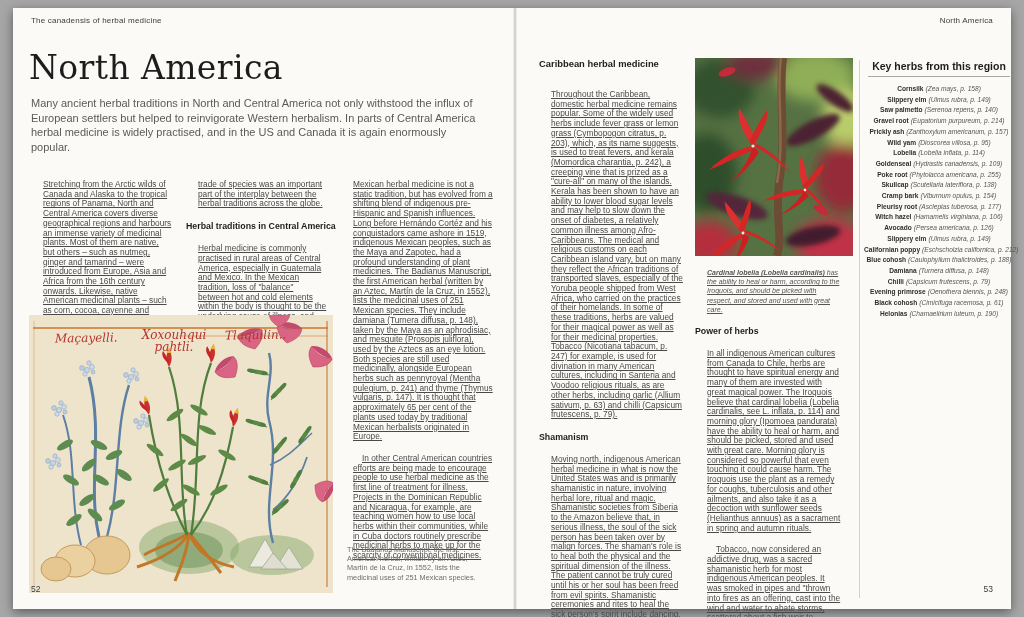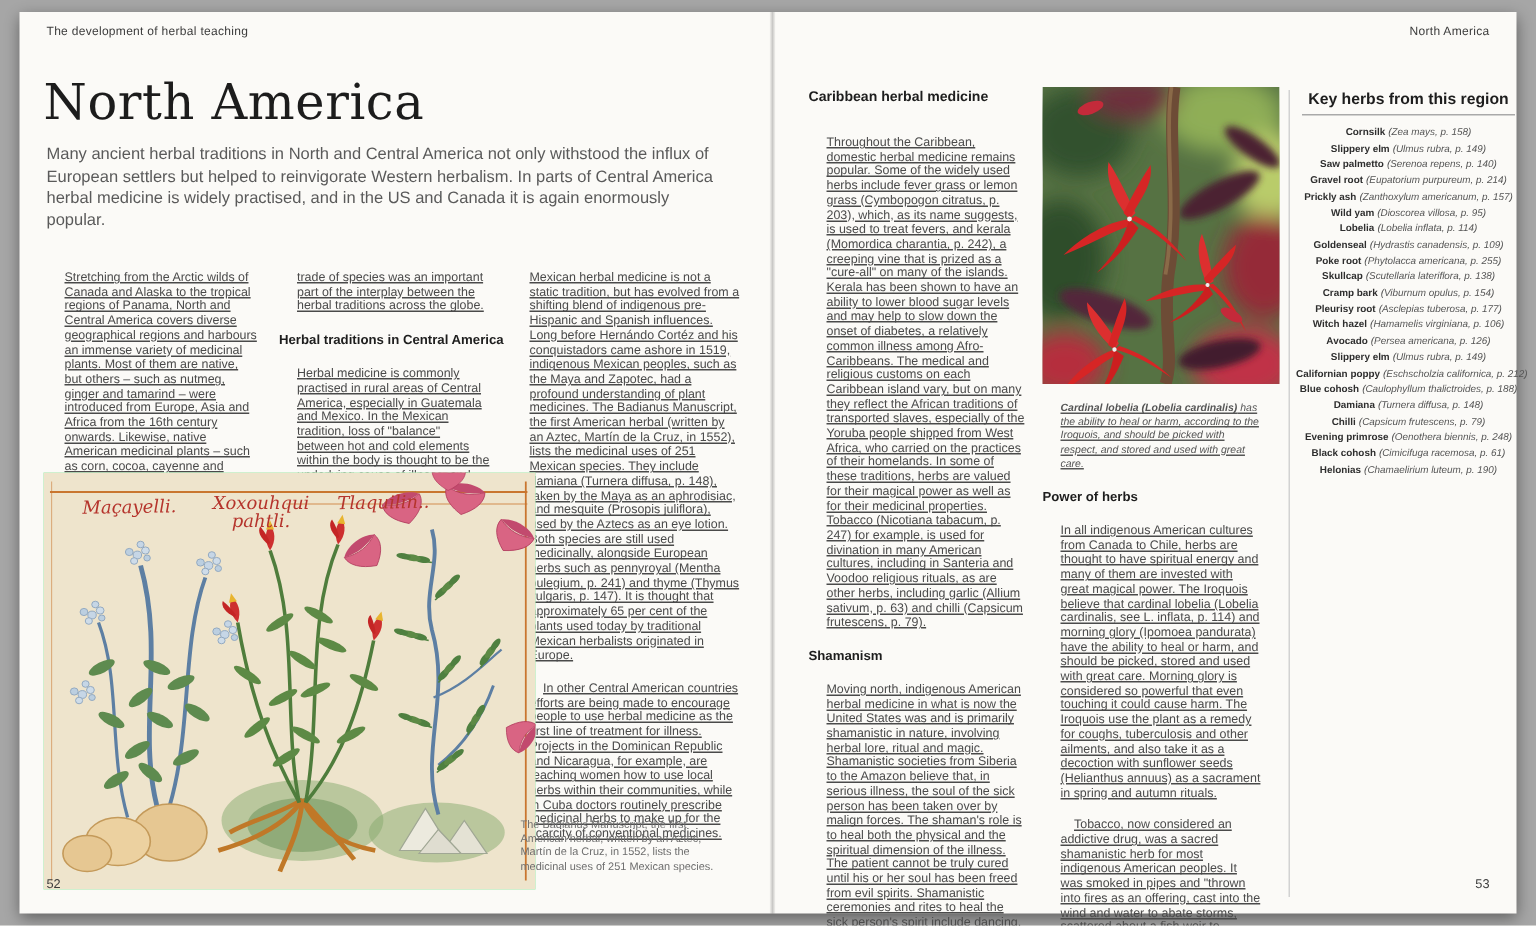--- a/index.html
+++ b/index.html
@@ -43,21 +43,21 @@
 
   #lcol1{left:18px;top:160px;width:153px;}
   #lcol2{left:173px;top:160px;width:153px;}
   #lcol3{left:328px;top:160px;width:164px;}
   #rcol1{left:526px;top:50px;width:156px;}
   #rcol2{left:682px;top:50px;width:158px;}
 
   .caption{position:absolute;font-size:7.3px;line-height:9.2px;color:#6e6e6e;}
   #lcaption{left:334px;top:537px;width:138px;}
 
-  .illo{position:absolute;left:16px;top:307px;width:328px;height:278px;background:#86efac;}
+  .illo{position:absolute;left:16px;top:307px;width:304px;height:278px;background:#000000;}
   .illo svg{display:block;width:100%;height:100%;}
   .illo-label{
     position:absolute;color:#b5342c;
     font-family:"DejaVu Serif", serif;font-style:italic;
     font-size:12px;line-height:12px;white-space:pre-line;text-align:center;
   }
   #ilab0{left:26px;top:17px;transform:rotate(-1deg);}
   #ilab1{left:102px;top:14px;width:86px;}
   #ilab2{left:196px;top:14px;transform:rotate(-1deg);}
 
@@ -77,21 +77,21 @@
   .sidebar .nm{font-weight:bold;margin-right:2px;color:#2e2e2e;}
   .sidebar .lt{font-style:italic;color:#555;}
 </style>
 </head>
 <body>
 
 <div class="spread">
 
   
   <div style="display:contents">
-    <div class="hdr hdr-left">The development of herbal teaching</div>
+    <div class="hdr hdr-left">The canadensis of herbal medicine</div>
     <h1 class="title">North America</h1>
     <p class="intro">Many ancient herbal traditions in North and Central America not only withstood the influx of European settlers but helped to reinvigorate Western herbalism. In parts of Central America herbal medicine is widely practised, and in the US and Canada it is again enormously popular.</p>
 
     <div class="col" id="lcol1">
       <p>Stretching from the Arctic wilds of Canada and Alaska to the tropical regions of Panama, North and Central America covers diverse geographical regions and harbours an immense variety of medicinal plants. Most of them are native, but others – such as nutmeg, ginger and tamarind – were introduced from Europe, Asia and Africa from the 16th century onwards. Likewise, native American medicinal plants – such as corn, cocoa, cayenne and sunflower – were introduced to Europe, Asia and Africa. This</p>
     </div>
 
     <div class="col" id="lcol2">
       <p>trade of species was an important part of the interplay between the herbal traditions across the globe.</p>
       <div class="h3 nowrap">Herbal traditions in Central America</div>

